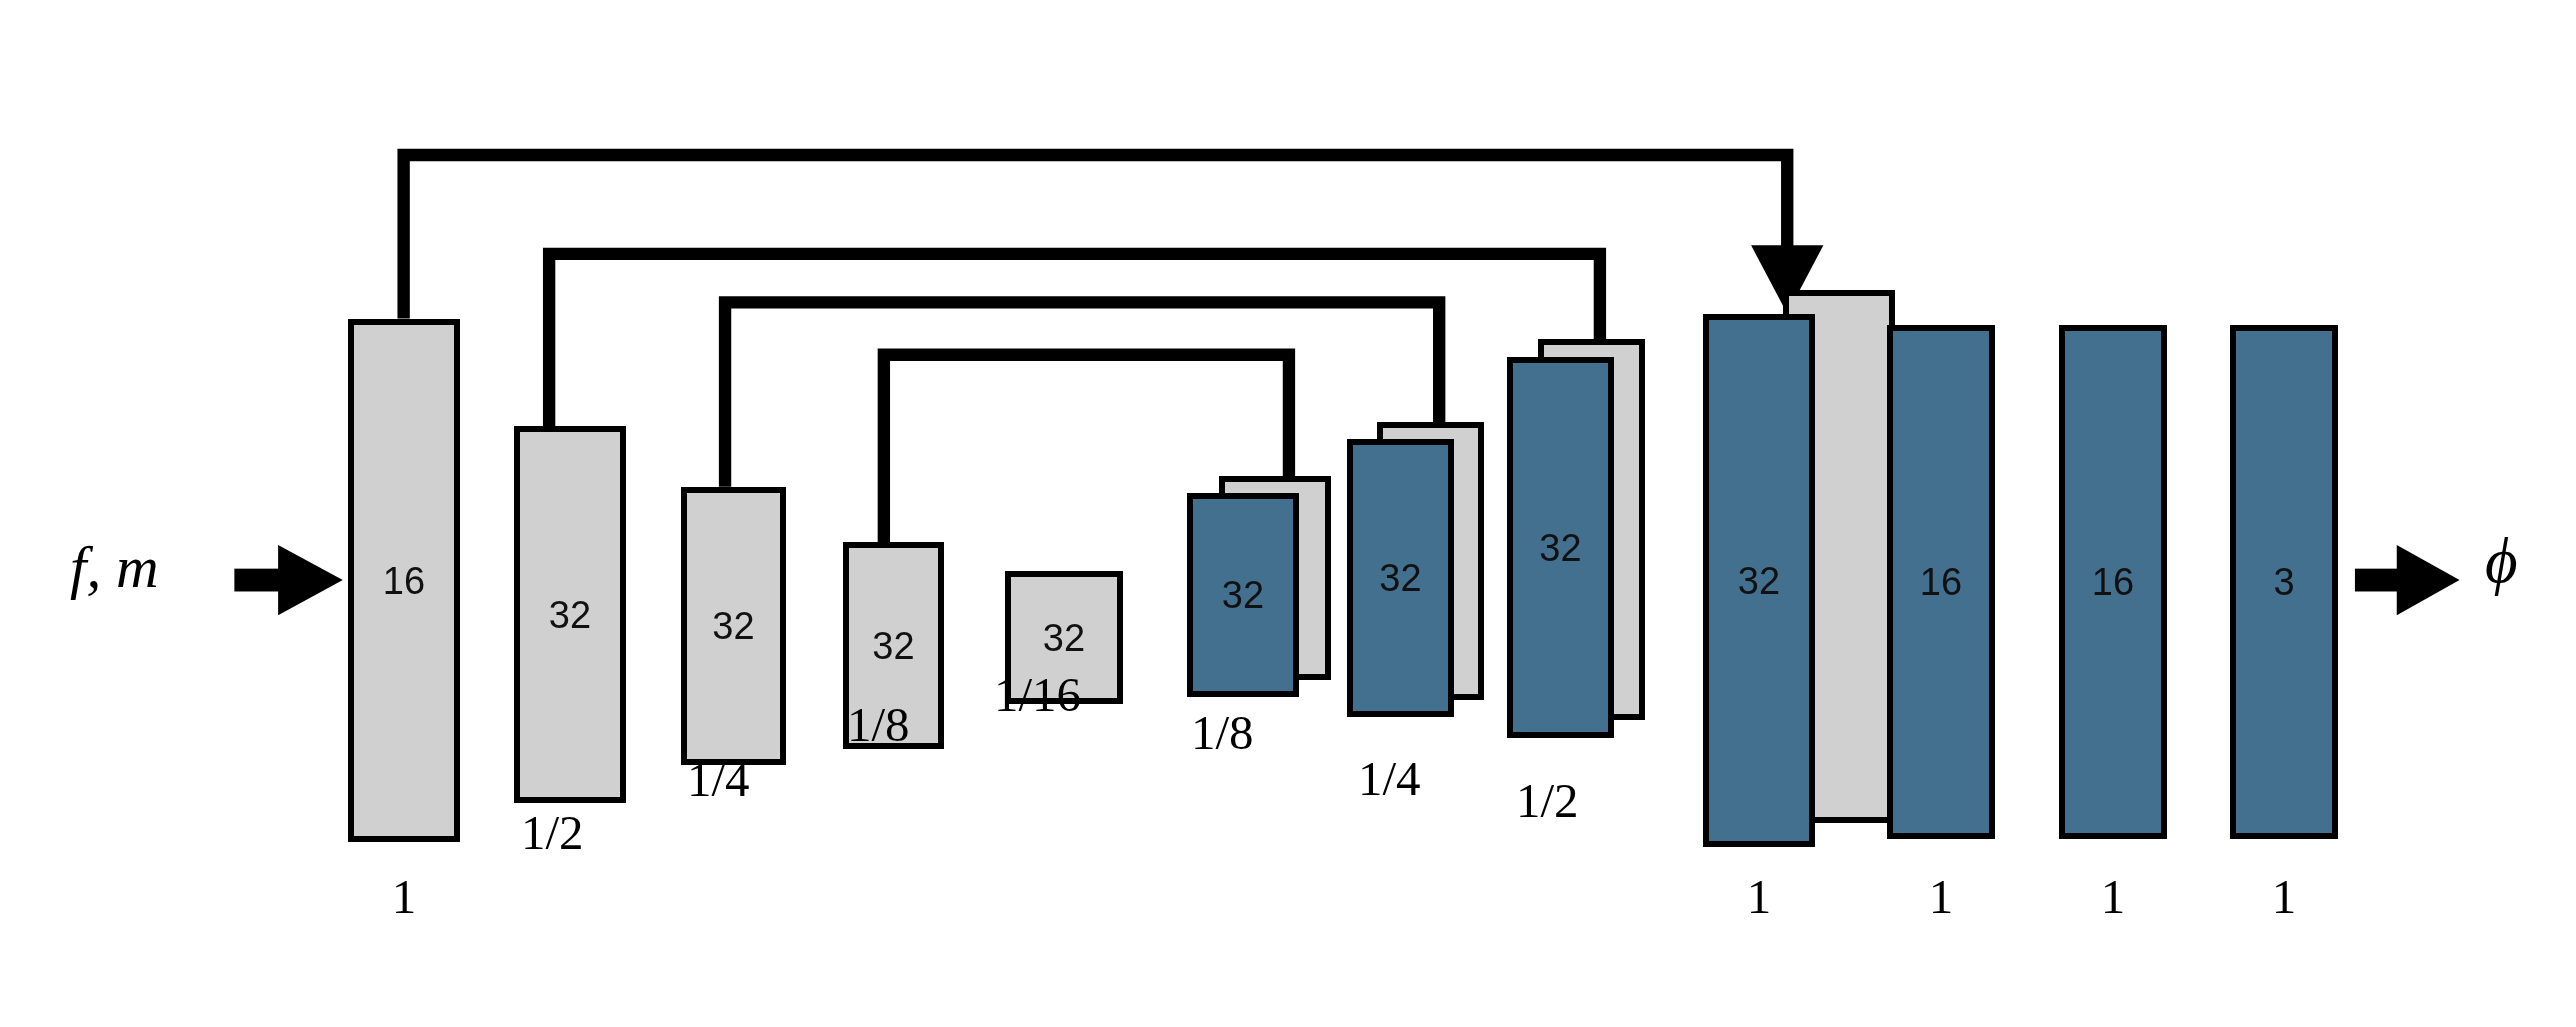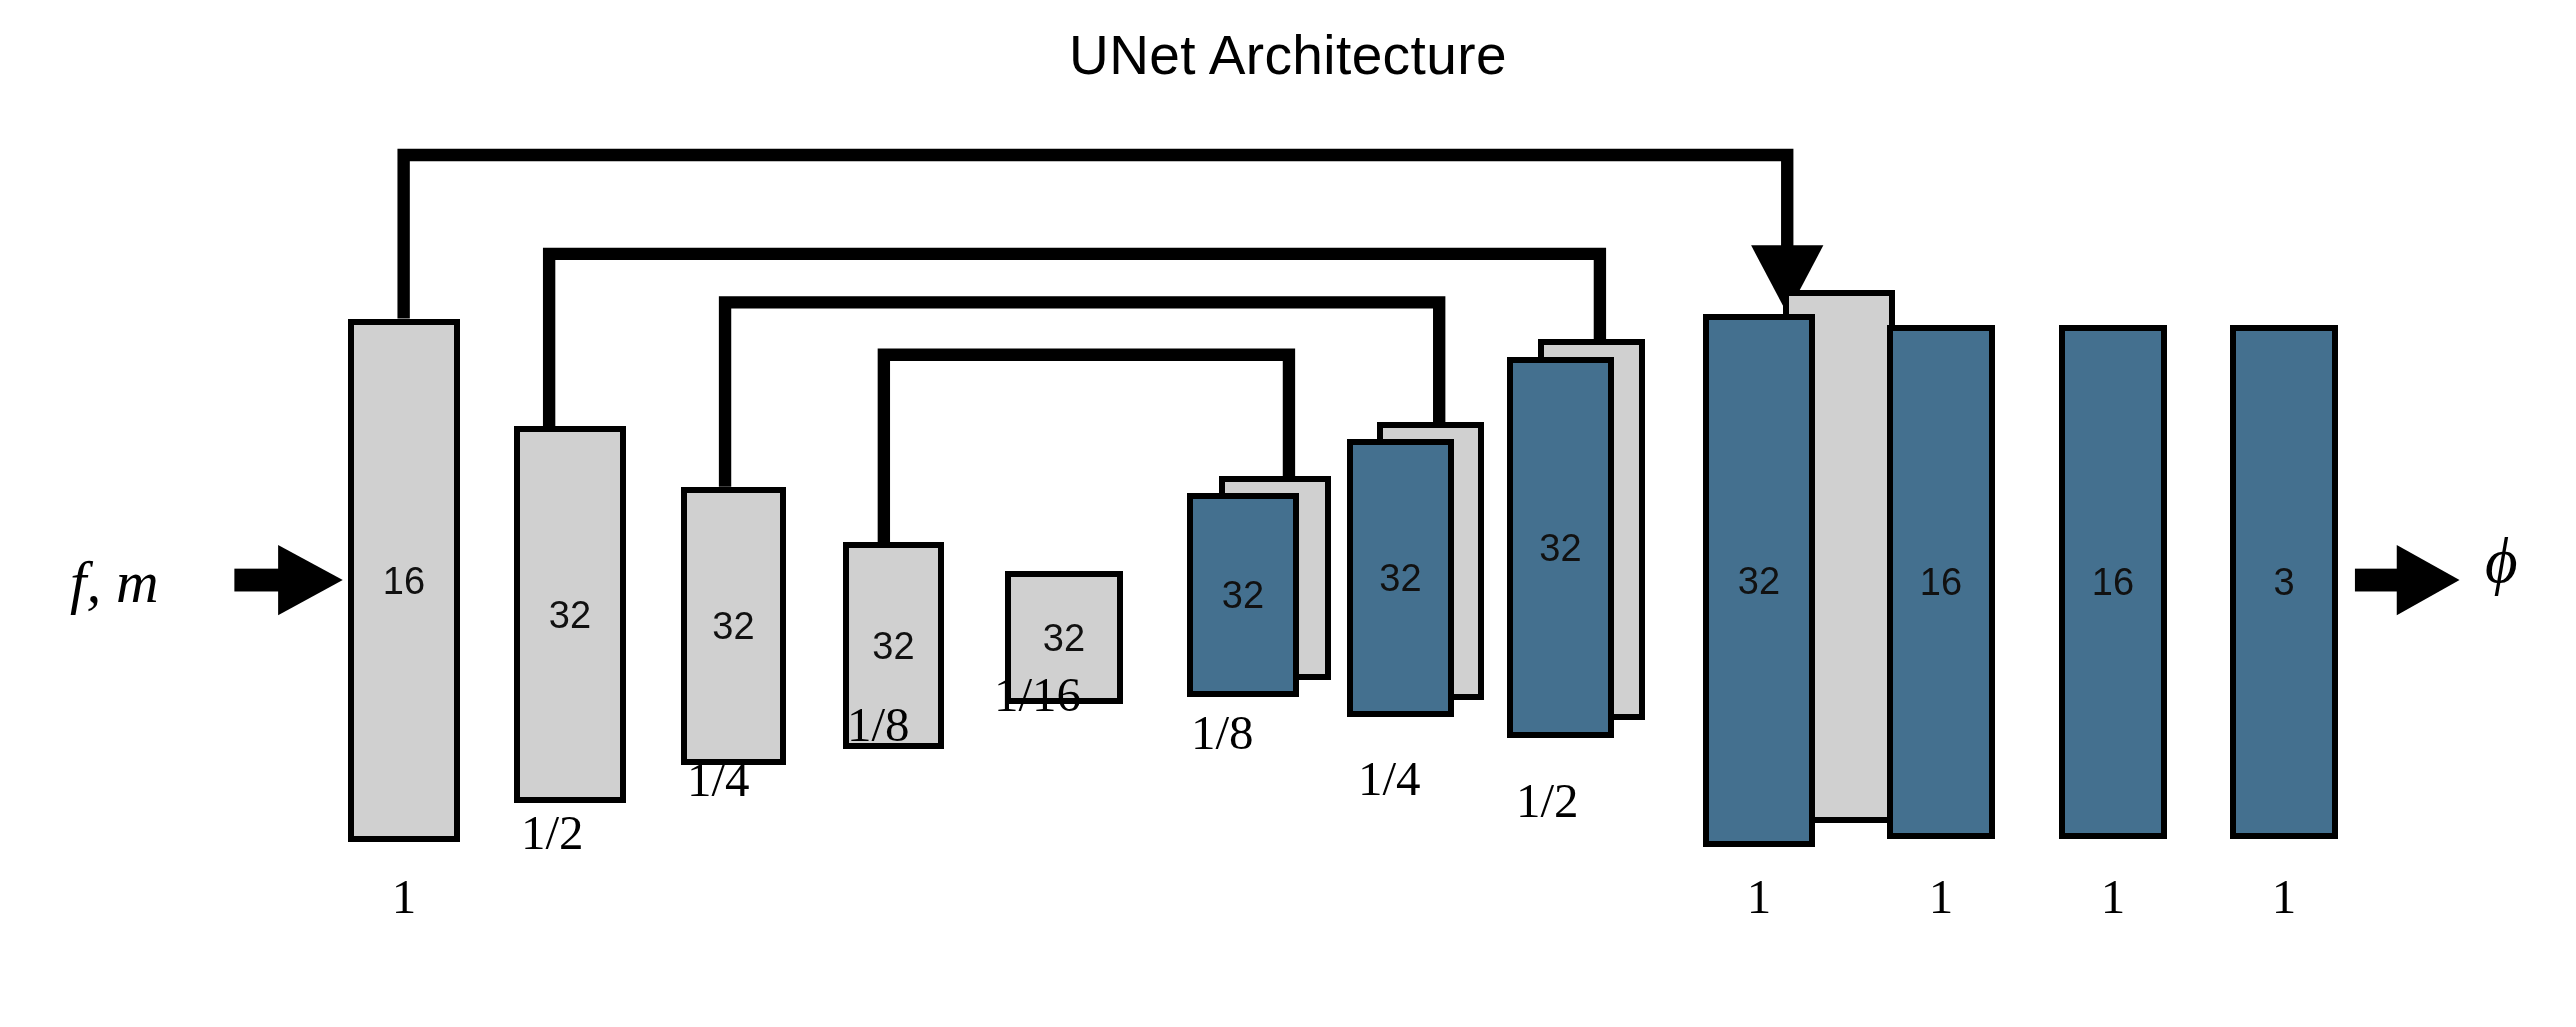--- a/index.html
+++ b/index.html
@@ -22,21 +22,21 @@
   #links{position:absolute;left:0;top:0;width:2576px;height:1027px;pointer-events:none;}
   #links path{fill:none;stroke:#000;stroke-width:13;stroke-linejoin:miter;stroke-linecap:butt;}
   #links polygon{fill:#000;}
 
   
   .io-label{
     position:absolute;font-size:59px;font-style:italic;
     font-family:"Liberation Serif","DejaVu Serif",serif;
     white-space:nowrap;color:#000;
   }
-  #in-label{left:70px;top:548px;}
+  #in-label{left:70px;top:533px;}
   #out-label{left:2485px;top:525px;font-size:63px;}
 
   
   .block{
     position:absolute;box-sizing:border-box;
     border:6.7px solid #000;
     display:flex;align-items:center;justify-content:center;
   }
   .block.gray{background:#d0d0d0;}
   .block.blue{background:#44708f;}
@@ -60,21 +60,20 @@
     position:absolute;font-size:49px;white-space:nowrap;color:#000;
     font-family:"Liberation Serif","DejaVu Serif",serif;
     text-align:center;
   }
 </style>
 </head>
 <body>
 
 <div id="stage">
 
-  <div id="title">UNet Architecture</div>
 
   <svg id="links" viewBox="0 0 2708 1080" width="2576" height="1027">
 
     <g>
       <path d="M 424 335 L 424 163 L 1879 163 L 1879 268"></path>
       <polygon points="1879,330 1841,258 1917,258"></polygon>
     </g>
 
     <g>
       <path d="M 577 448 L 577 267 L 1682 267 L 1682 375"></path>

